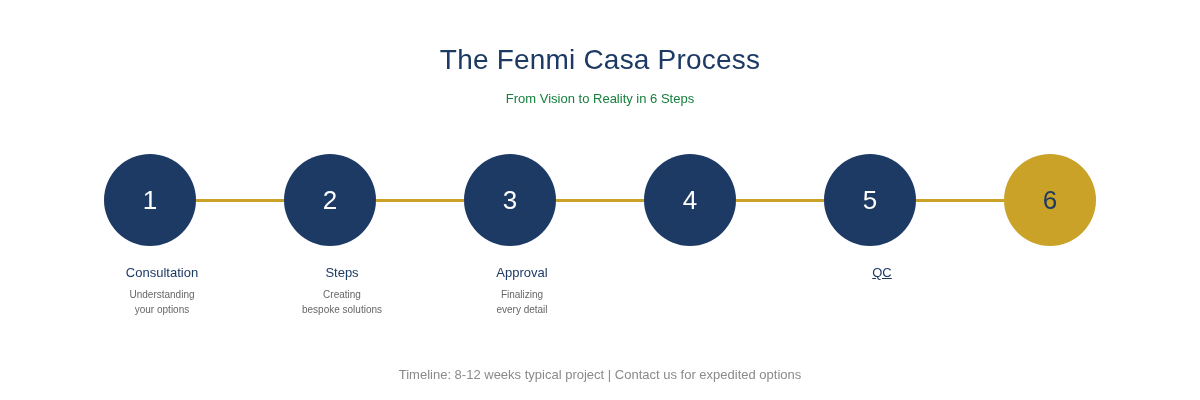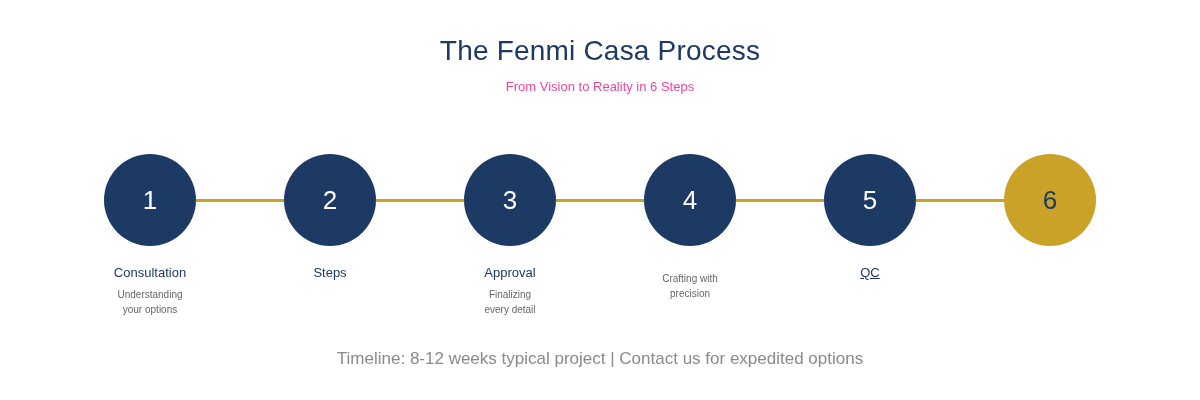--- a/index.html
+++ b/index.html
@@ -29,26 +29,26 @@
     left: 0;
     width: 1200px;
     text-align: center;
   }
   .title {
     font-size: 28px;
     font-weight: 400;
     color: #1d3a64;
     letter-spacing: 0.2px;
     line-height: 34px;
-    margin: 4px;
+    margin: 13px;
   }
   .subtitle {
     font-size: 13px;
     font-weight: 400;
-    color: #ec4899;
+    color: #15803d;
     line-height: 18px;
     margin: 10px 0 0 0;
   }
 
   
   .timeline {
     position: absolute;
     top: 154px;
     left: 104px;
     width: 992px;
@@ -95,21 +95,21 @@
     user-select: none;
   }
   .circle.highlight .circle-number {
     color: #1d3a64;
   }
 
   
   .captions {
     position: absolute;
     top: 265px;
-    left: 0;
+    left: 12px;
     width: 1040px;
     height: 60px;
   }
   .caption {
     position: absolute;
     top: 0;
     width: 160px;
     text-align: center;
   }
   .caption-label {
@@ -130,25 +130,25 @@
 
   
   .footer {
     position: absolute;
     top: 351px;
     left: 0;
     width: 1200px;
     text-align: center;
   }
   .footer-note {
-    font-size: 17px;
+    font-size: 13px;
     font-weight: 400;
     color: #8a8a8a;
     line-height: 16px;
-    margin: 0;
+    margin: 16px;
   }
 </style>
 </head>
 <body>
 
 <div class="page">
 
   <div class="header">
     <h1 class="title">The Fenmi Casa Process</h1>
     <p class="subtitle">From Vision to Reality in 6 Steps</p>
@@ -197,29 +197,29 @@
   </div>
 
   <div class="captions">
       <div class="caption" style="left: 70px;">
         <p class="caption-label">Consultation</p>
         <p class="caption-desc">Understanding
 your options</p>
       </div>
       <div class="caption" style="left: 250px;">
         <p class="caption-label">Steps</p>
+        <p class="caption-desc">Creating
+bespoke solutions</p>
       </div>
       <div class="caption" style="left: 430px;">
         <p class="caption-label">Approval</p>
         <p class="caption-desc">Finalizing
 every detail</p>
       </div>
       <div class="caption" style="left: 610px;">
-        <p class="caption-desc">Crafting with
-precision</p>
       </div>
       <div class="caption" style="left: 790px; text-decoration: underline;">
         <p class="caption-label">QC</p>
       </div>
     </div>
 
   <div class="footer">
     <p class="footer-note">Timeline: 8-12 weeks typical project | Contact us for expedited options</p>
   </div>
 

